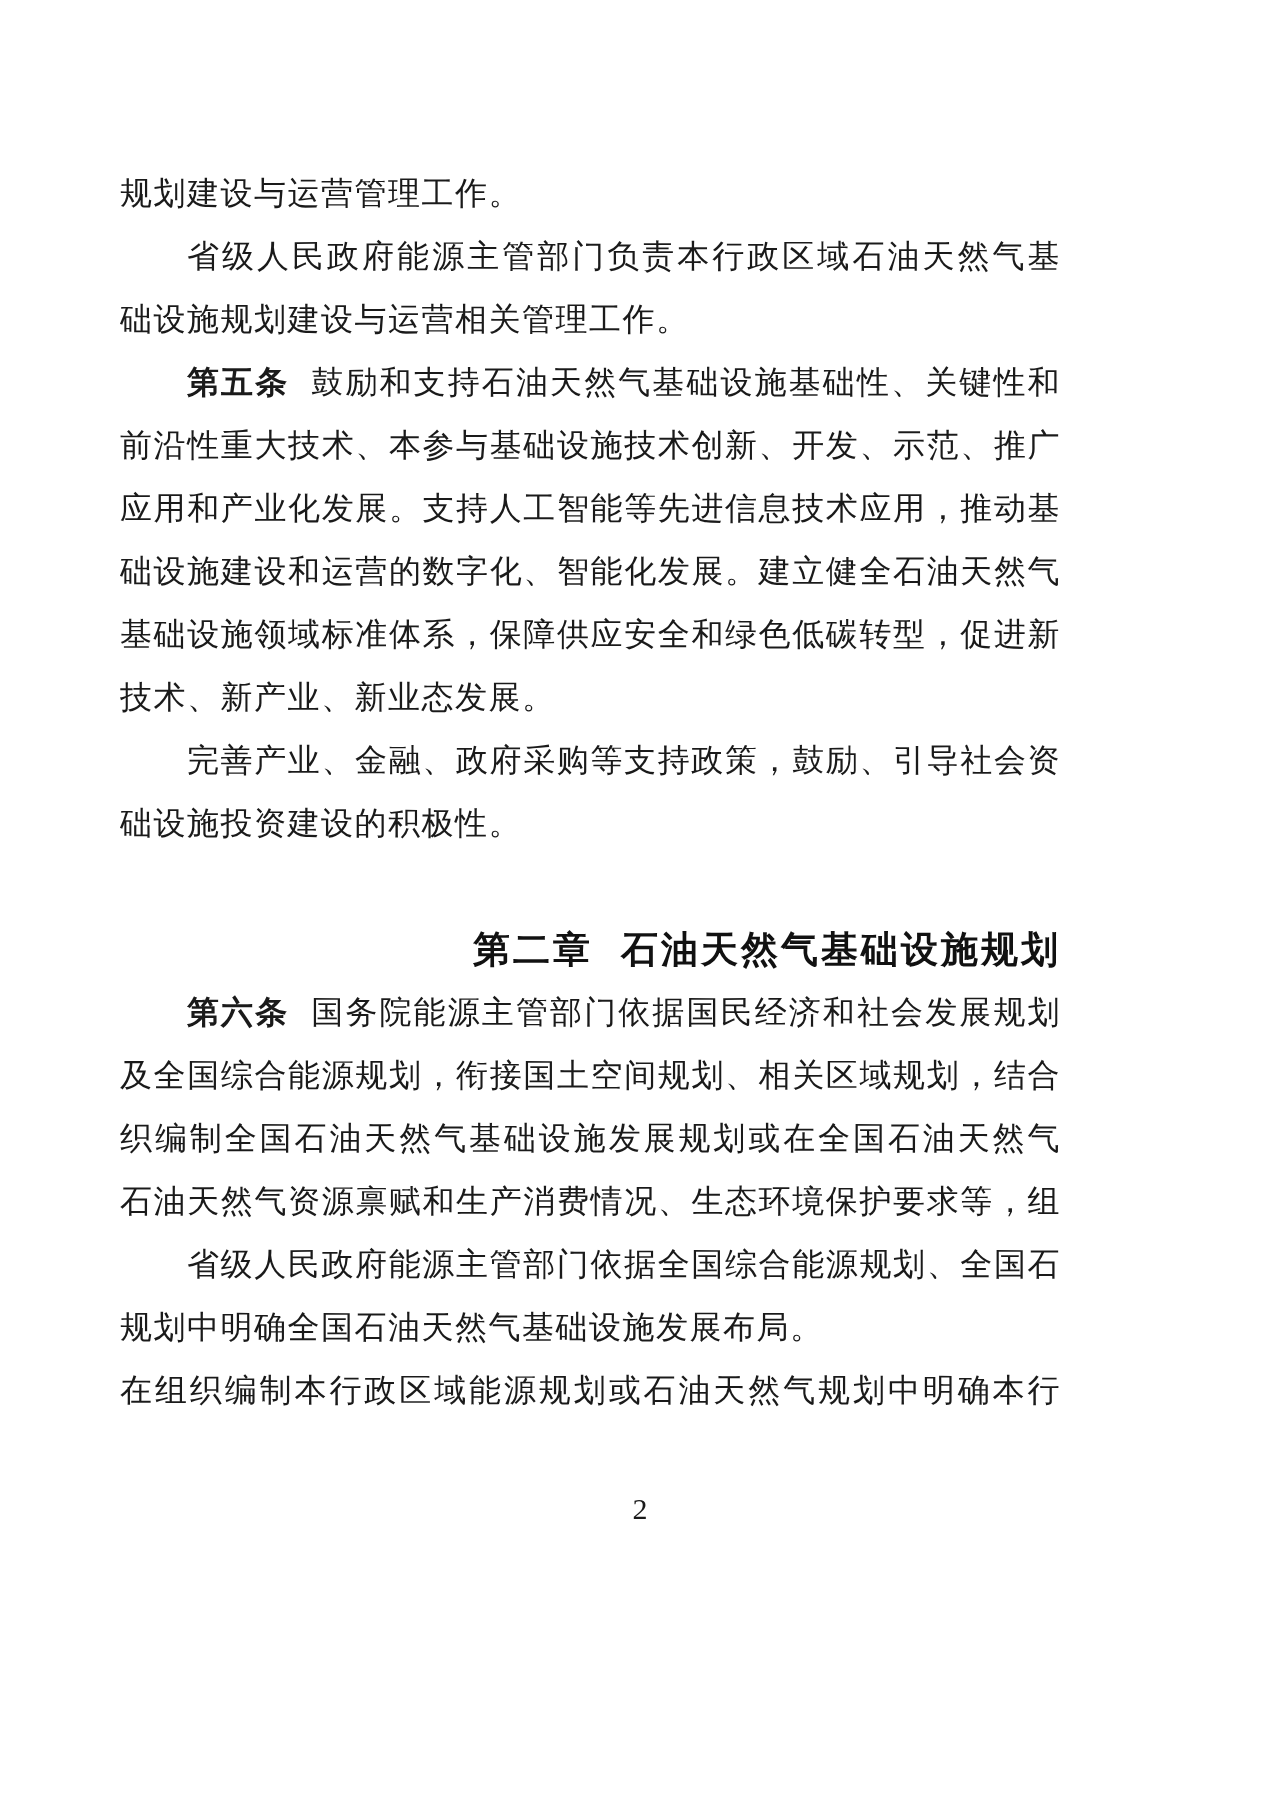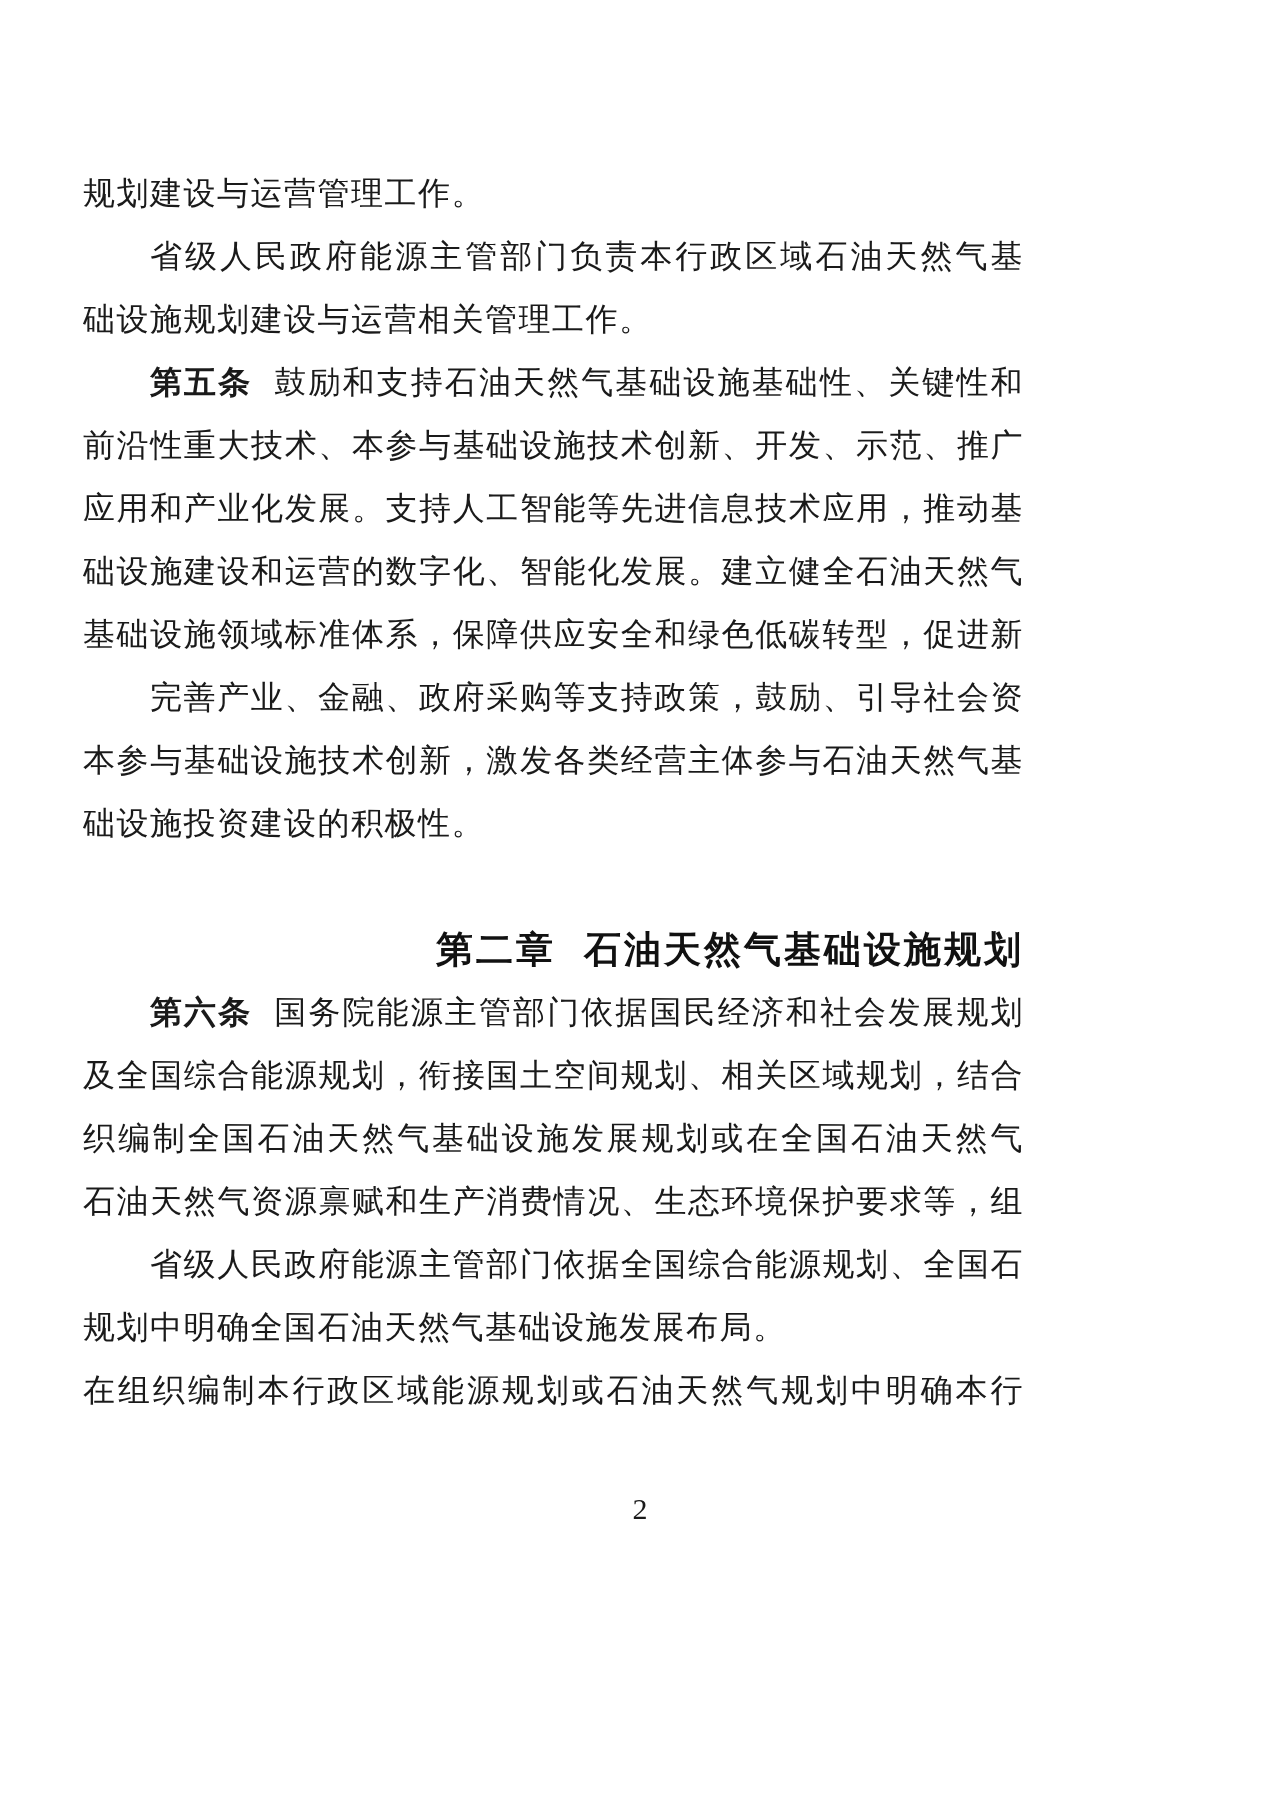--- a/index.html
+++ b/index.html
@@ -11,21 +11,21 @@
     color: #1a1a1a;
     overflow: hidden;
   }
   .sheet {
     box-sizing: border-box;
     width: 1280px;
     height: 1810px;
     padding-top: 162px;
   }
   .text-block {
-    margin-left: 83px;
+    margin-left: 120px;
     width: 941px;
   }
   .line {
     font-size: 32px;
     line-height: 63px;
     height: 63px;
     letter-spacing: 1.5px;
     white-space: normal;
     overflow: hidden;
   }
@@ -73,23 +73,23 @@
     <div class="line indent fill">省级人民政府能源主管部门负责本行政区域石油天然气基</div>
     <div class="line">础设施规划建设与运营相关管理工作。</div>
 
     <div class="line indent fill">
       <span class="lead">第五条</span><span>鼓励和支持石油天然气基础设施基础性、关键性和</span>
     </div>
     <div class="line fill">前沿性重大技术、本参与基础设施技术创新、开发、示范、推广</div>
     <div class="line fill">应用和产业化发展。支持人工智能等先进信息技术应用，推动基</div>
     <div class="line fill">础设施建设和运营的数字化、智能化发展。建立健全石油天然气</div>
     <div class="line fill">基础设施领域标准体系，保障供应安全和绿色低碳转型，促进新</div>
+    <div class="line">技术、新产业、新业态发展。</div>
 
     <div class="line indent fill">完善产业、金融、政府采购等支持政策，鼓励、引导社会资</div>
-    <div class="line fill">本参与基础设施技术创新，激发各类经营主体参与石油天然气基</div>
     <div class="line">础设施投资建设的积极性。</div>
 
     <div class="chapter-heading">
       <span class="chapter-no">第二章</span><span>石油天然气基础设施规划</span>
     </div>
 
     <div class="line indent fill">
       <span class="lead">第六条</span><span>国务院能源主管部门依据国民经济和社会发展规划</span>
     </div>
     <div class="line fill">及全国综合能源规划，衔接国土空间规划、相关区域规划，结合</div>

